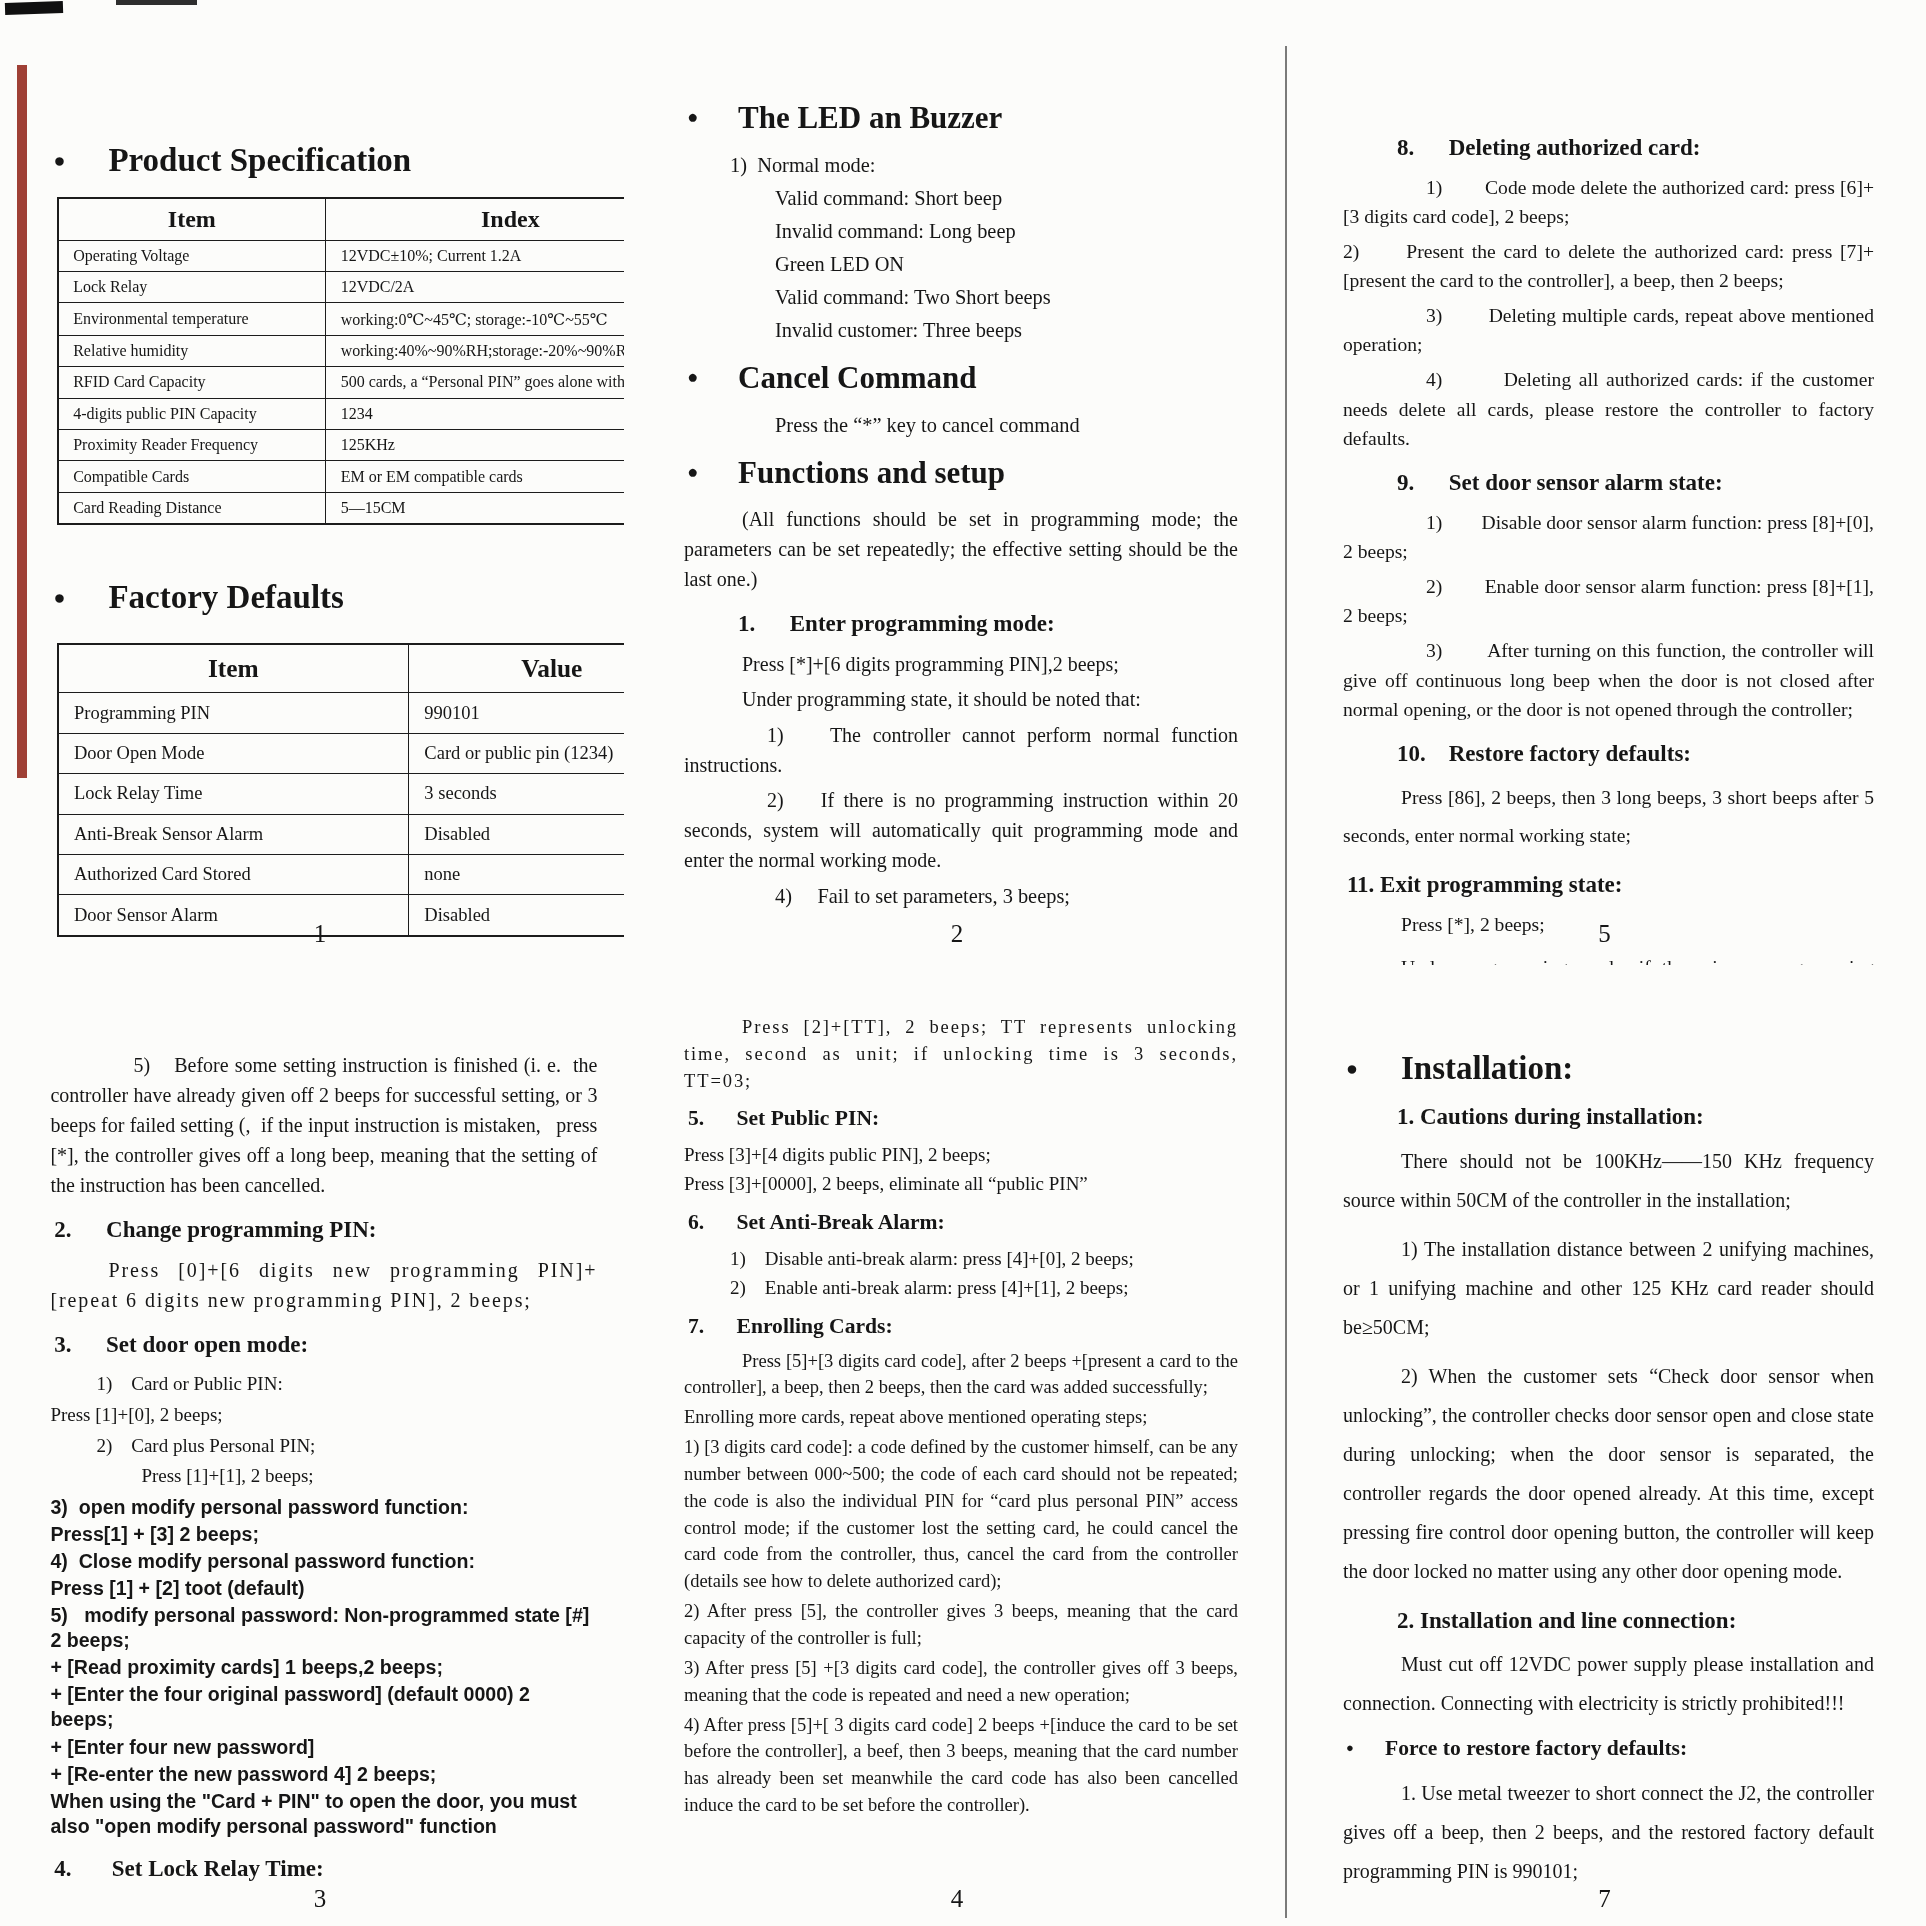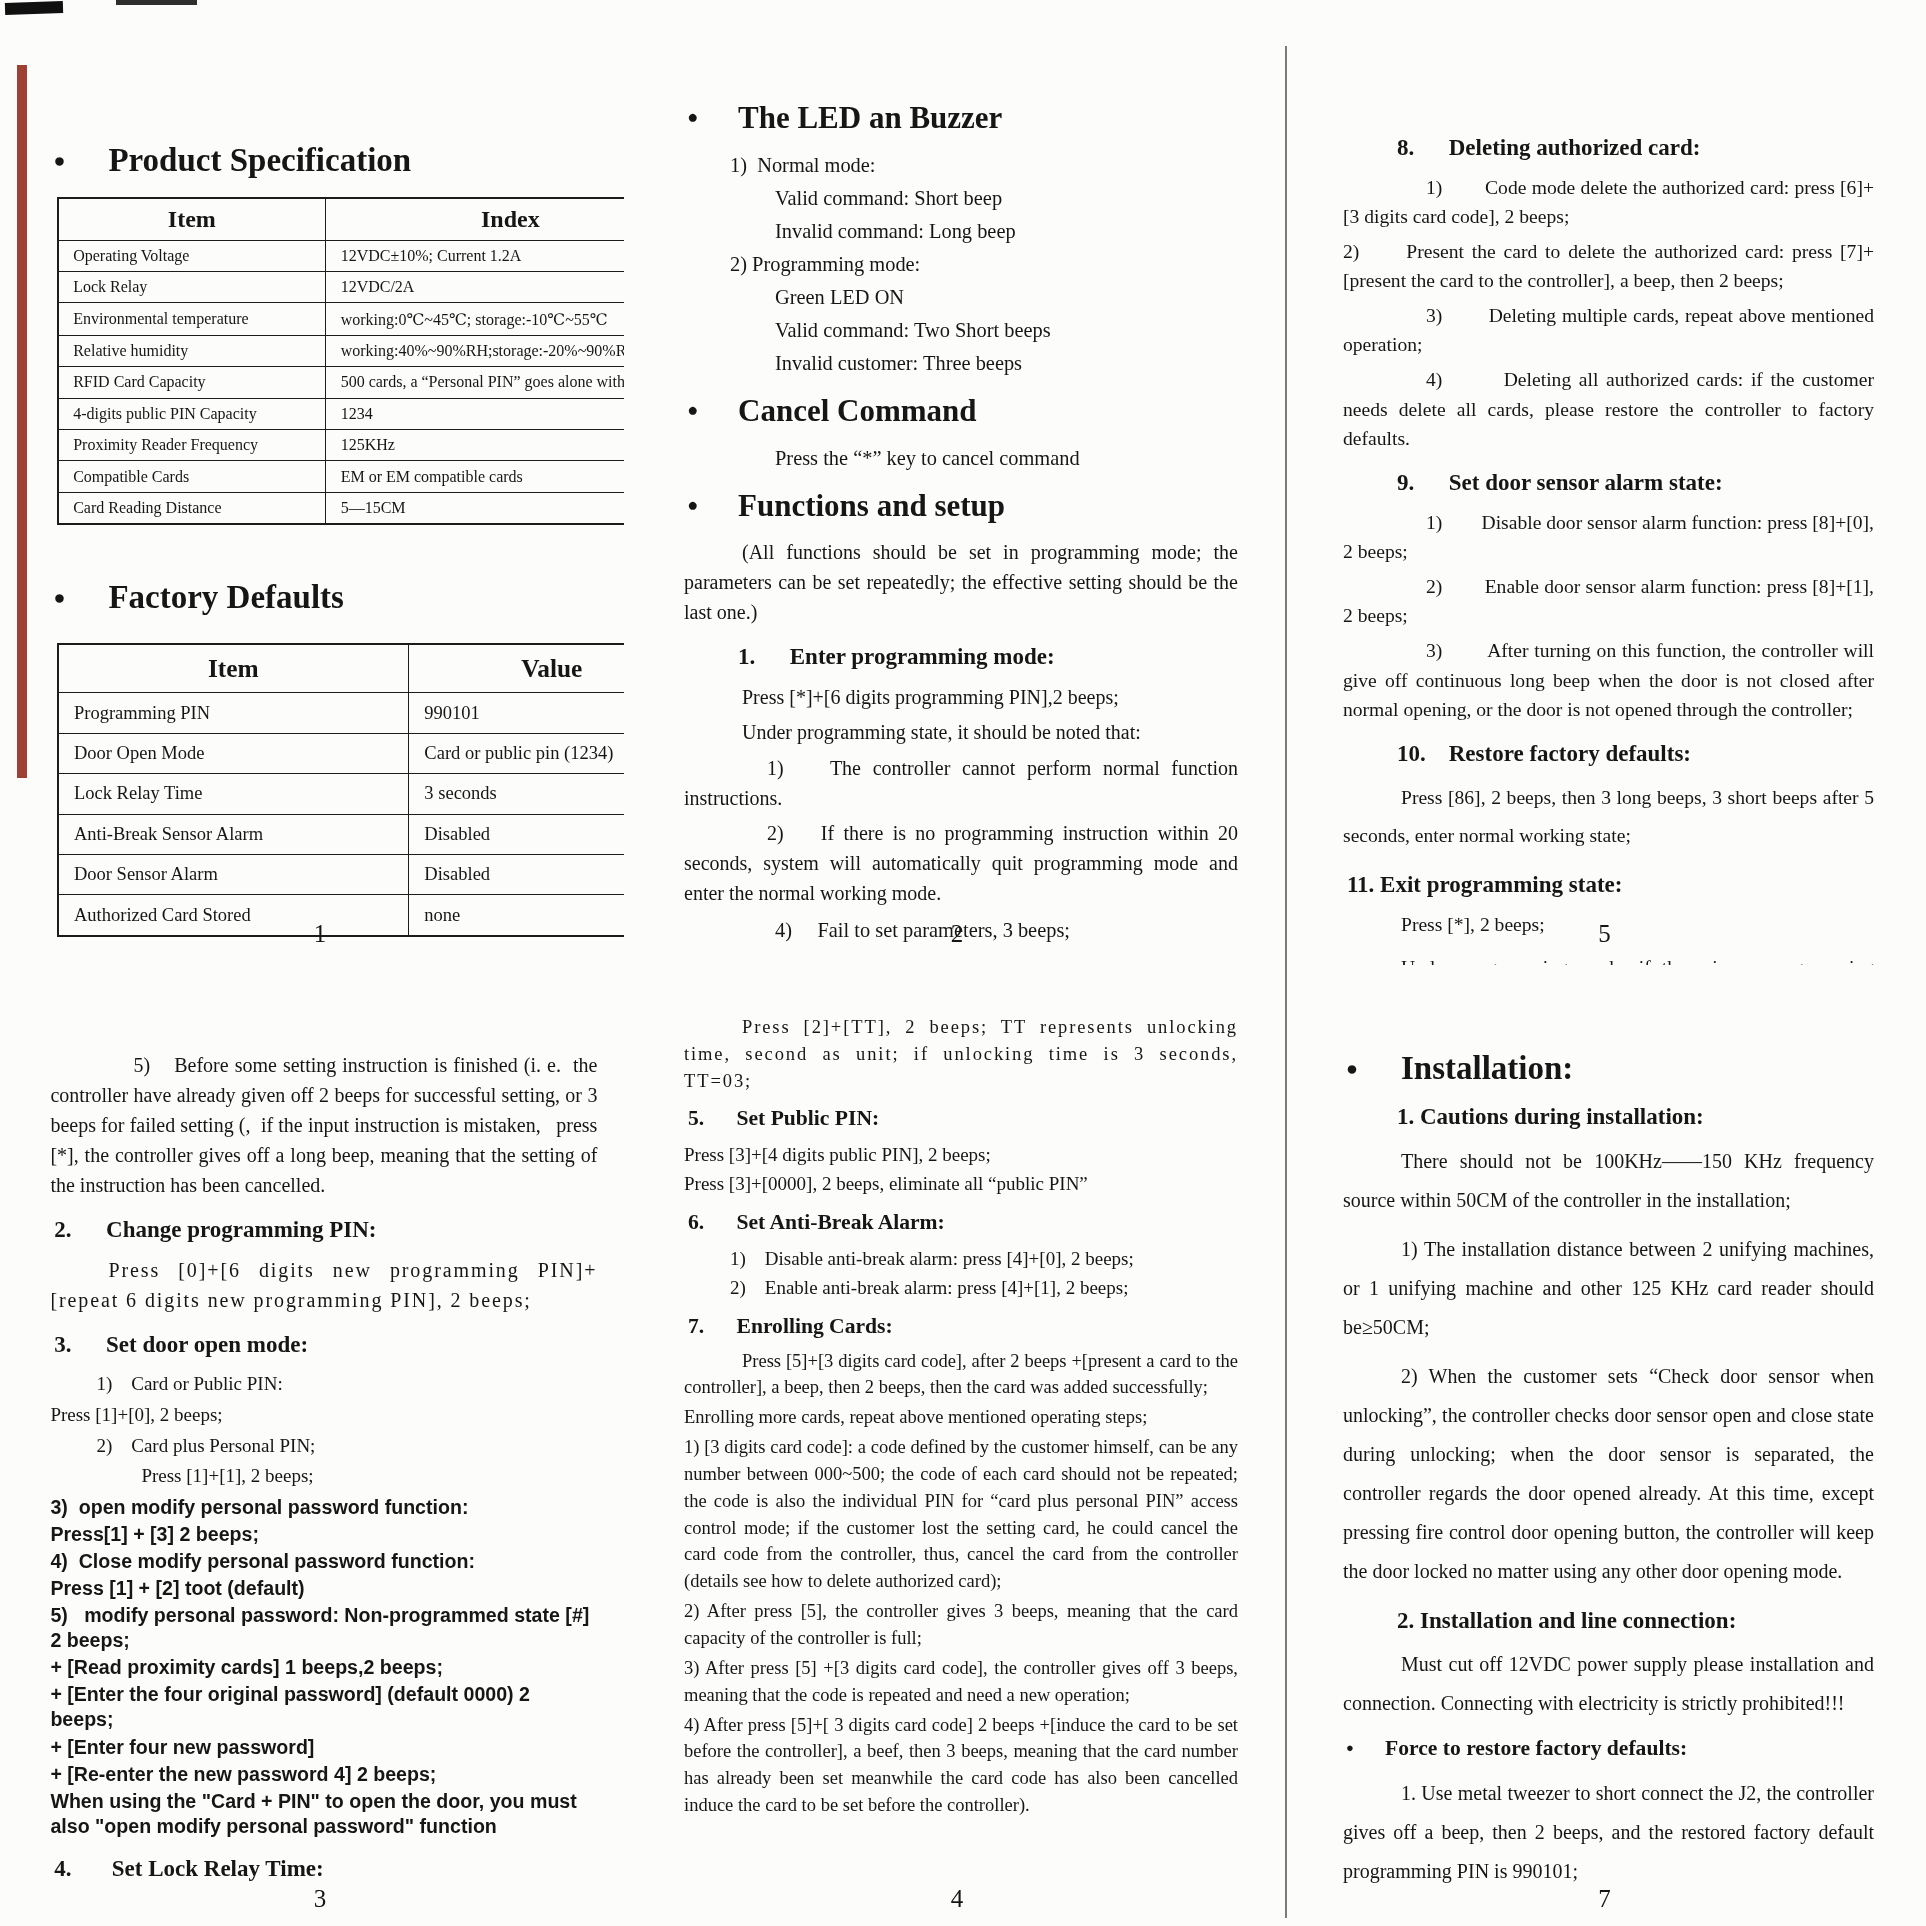--- a/index.html
+++ b/index.html
@@ -136,39 +136,38 @@
             </tr>
             <tr>
               <td>Lock Relay Time</td>
               <td>3 seconds</td>
             </tr>
             <tr>
               <td>Anti-Break Sensor Alarm</td>
               <td>Disabled</td>
             </tr>
             <tr>
+              <td>Authorized Card Stored</td>
+              <td>none</td>
+            </tr>
+            <tr>
               <td>Door Sensor Alarm</td>
               <td>Disabled</td>
-            </tr>
-            <tr>
-              <td>Authorized Card Stored</td>
-              <td>none</td>
             </tr>
           </tbody>
         </table>
       </div>
     <div class="pagenum">1</div>
   </div>
   <div class="page" data-page-index="1" style="left:649px;top:23px;width:616px;height:942px;">
     <div class="content">
         <div class="bh lg mt3">The LED an Buzzer</div>
         <div class="ln ml1">1)  Normal mode:</div>
         <div class="ln ml2">Valid command: Short beep</div>
         <div class="ln ml2">Invalid command: Long beep</div>
-        <div class="ln ml1">2) Programming mode:</div>
         <div class="ln ml2">Green LED ON</div>
         <div class="ln ml2">Valid command: Two Short beeps</div>
         <div class="ln ml2">Invalid customer: Three beeps</div>
         <div class="bh lg">Cancel Command</div>
         <div class="ln ml2">Press the “*” key to cancel command</div>
         <div class="bh lg">Functions and setup</div>
         <div class="para ind">(All functions should be set in programming mode; the parameters can be set repeatedly; the effective setting should be the last one.)</div>
         <div class="nh">1.      Enter programming mode:</div>
         <div class="para ind">Press [*]+[6 digits programming PIN],2 beeps;</div>
         <div class="para ind">Under programming state, it should be noted that:</div>

